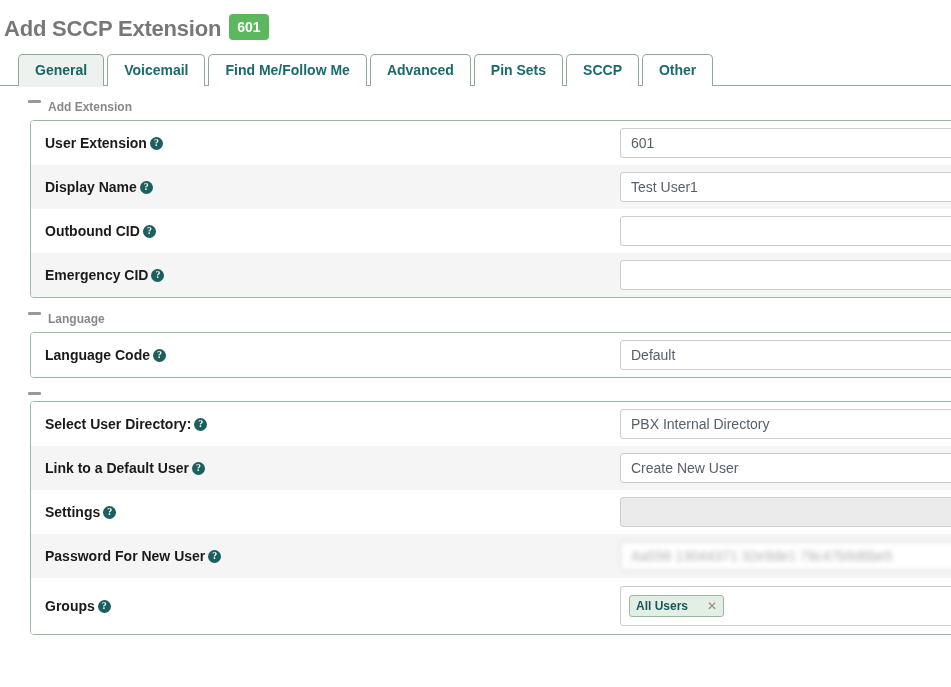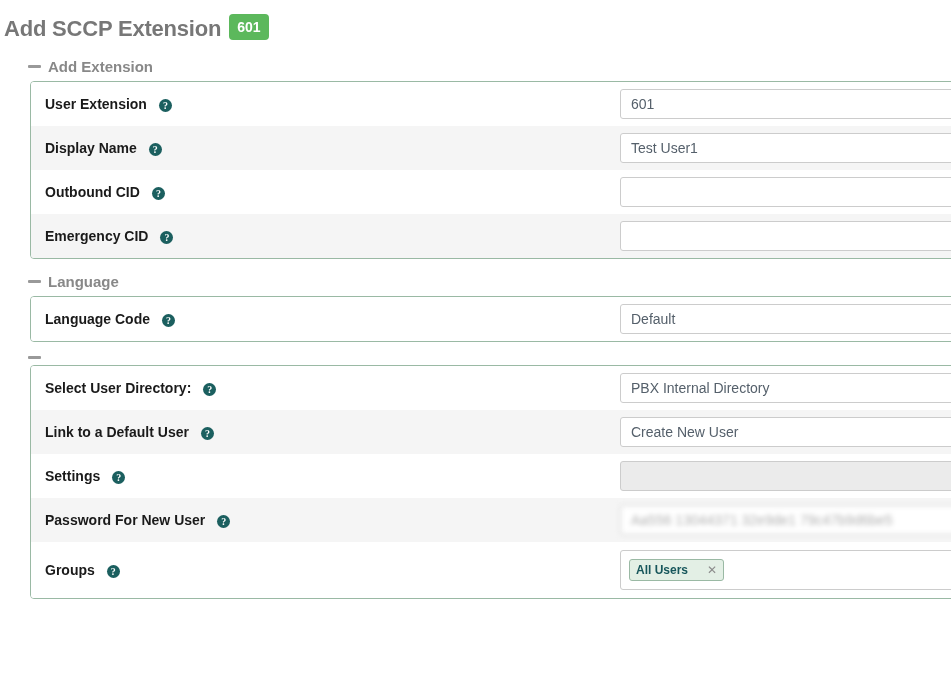--- a/index.html
+++ b/index.html
@@ -76,24 +76,23 @@
     content: "";
     position: absolute;
     left: 0; right: 0; bottom: -1px;
     height: 2px;
     background: #eef2ee;
   }
 
   
   .section-head {
     display: flex;
-    align-items: center;
     gap: 7px;
     margin: 14px 0 6px 28px;
-    font-size: 15px;
+    font-size: 12px;
     font-weight: bold;
     color: #888888;
   }
   .dash {
     display: inline-block;
     width: 13px;
     height: 3px;
     background: #999999;
     border-radius: 1px;
   }
@@ -115,22 +114,22 @@
     background: #ffffff;
   }
   .row.alt { background: #f5f5f5; }
   .row-label {
     width: 575px;
     flex: 0 0 575px;
     font-size: 14px;
     font-weight: bold;
     color: #1a1a1a;
     display: flex;
-    align-items: flex-end;
-    gap: 12px;
+    align-items: center;
+    gap: 3px;
     white-space: nowrap;
   }
   .help-icon {
     display: inline-flex;
     align-items: center;
     justify-content: center;
     width: 13px; height: 13px;
     border-radius: 50%;
     background: #1b5f5f;
     color: #ffffff;
@@ -198,20 +197,29 @@
 </head>
 <body>
 
 <div class="page">
 
   <div class="title-bar">
     <span class="page-title">Add SCCP Extension</span>
     <span class="ext-badge">601</span>
   </div>
 
+  <div class="tabs">
+    <div class="tab active">General</div>
+    <div class="tab">Voicemail</div>
+    <div class="tab">Find Me/Follow Me</div>
+    <div class="tab">Advanced</div>
+    <div class="tab">Pin Sets</div>
+    <div class="tab">SCCP</div>
+    <div class="tab">Other</div>
+  </div>
 
   <div class="section-head">
     <span class="dash"></span>
     <span>Add Extension</span>
   </div>
   <div class="panel">
 
     <div class="row">
       <div class="row-label">
         <span>User Extension</span>

